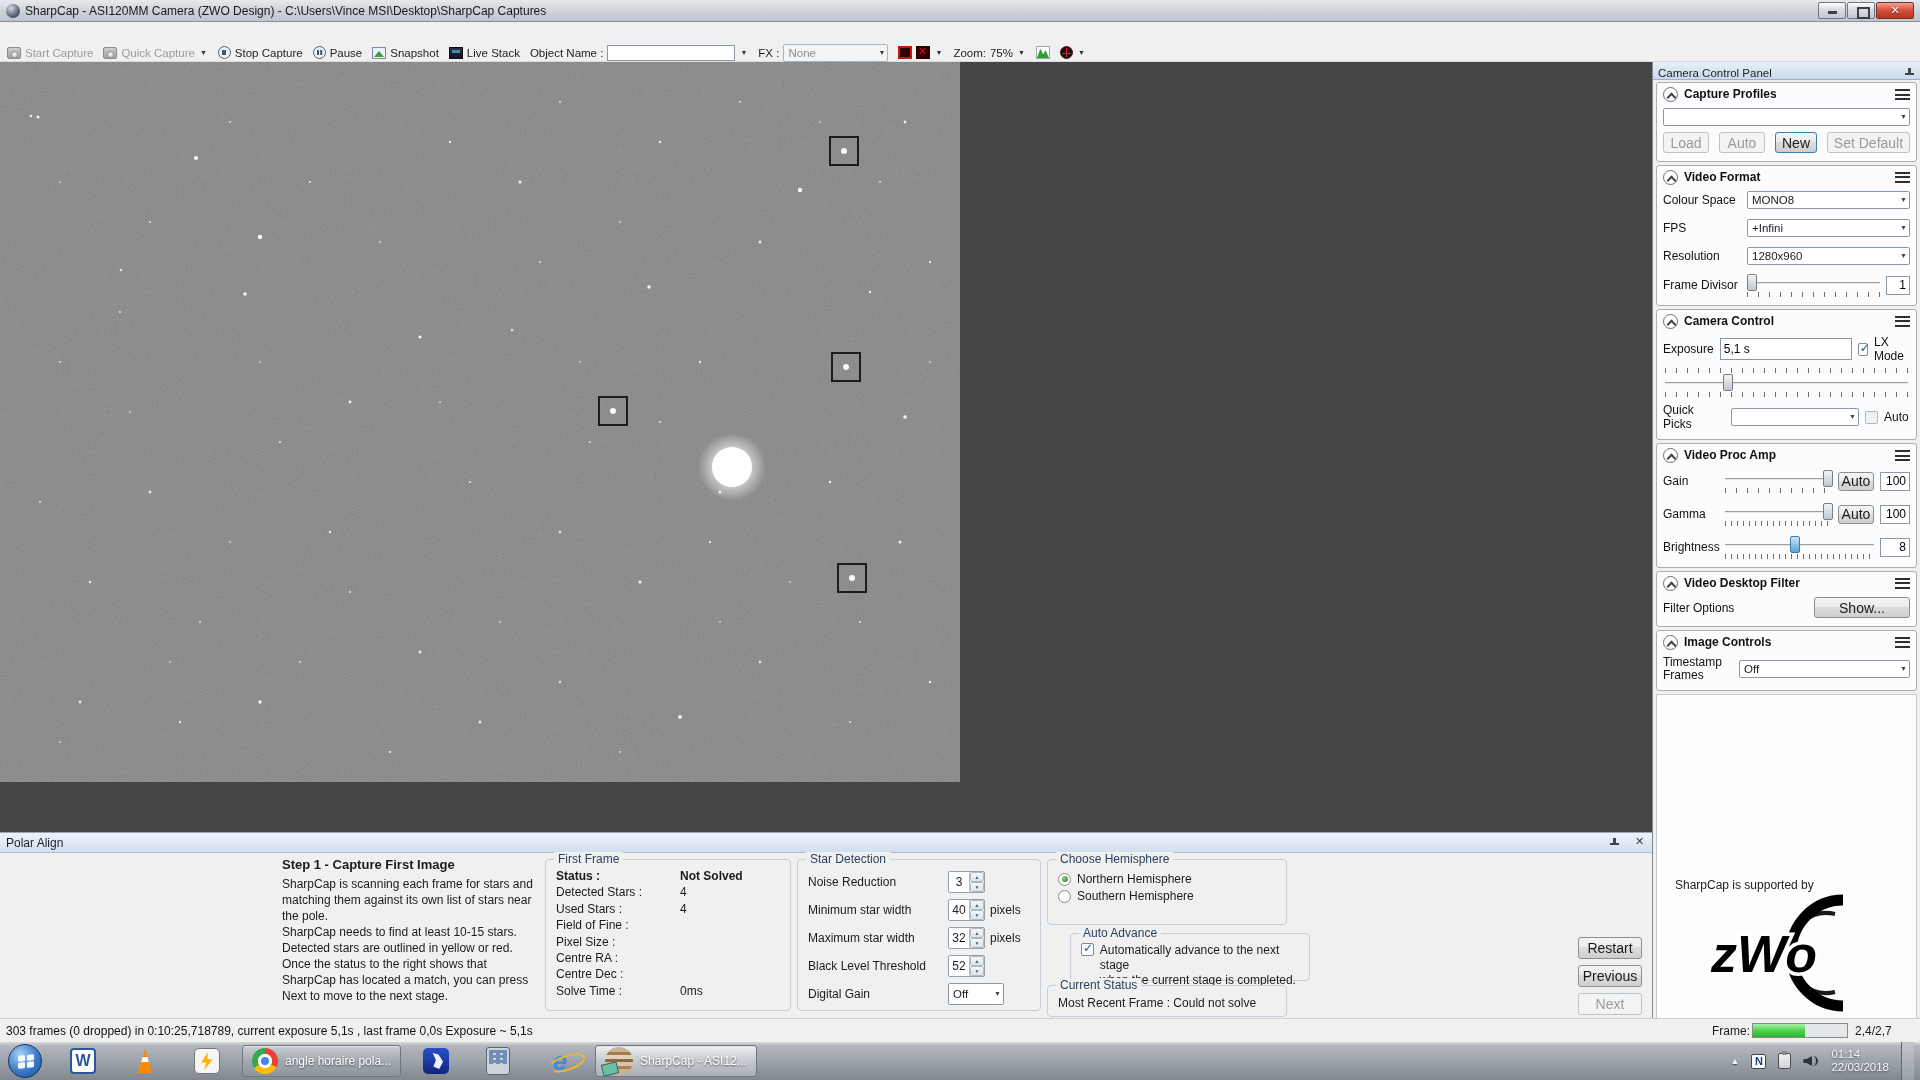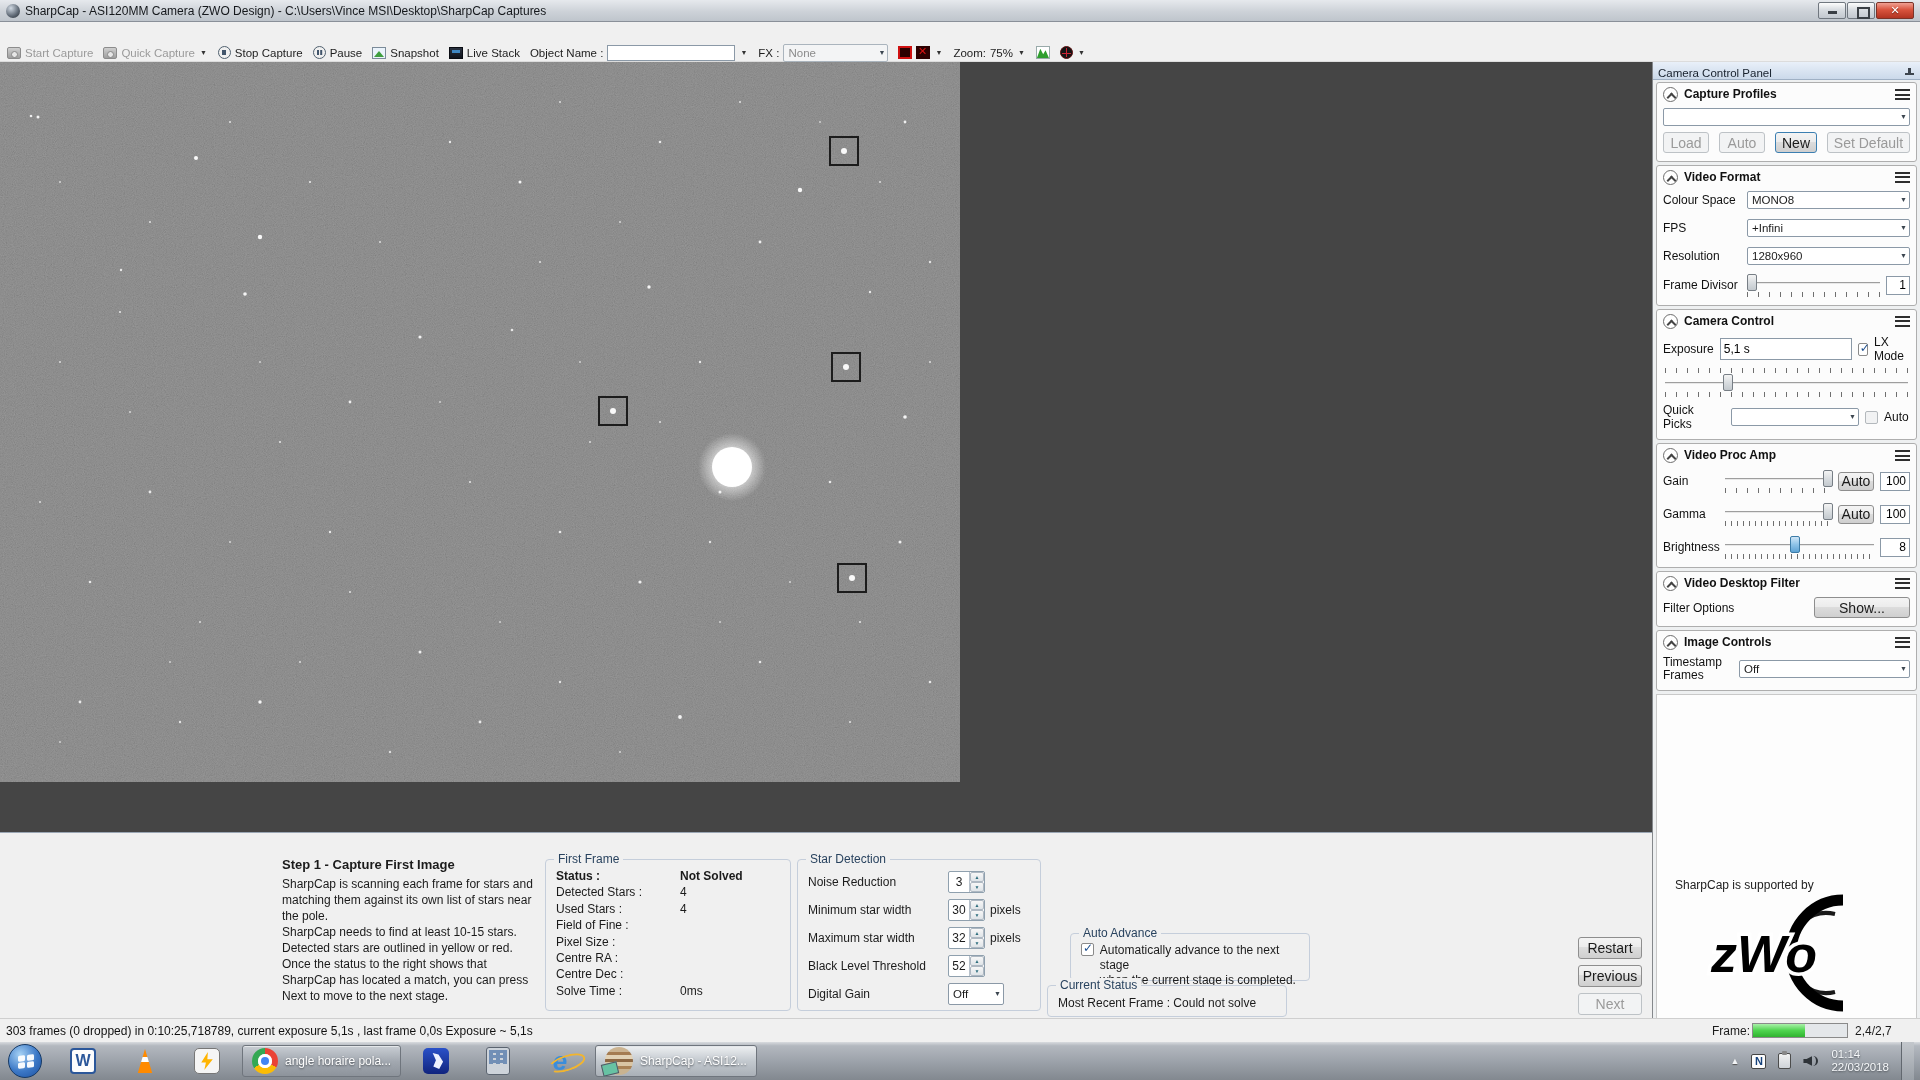--- a/index.html
+++ b/index.html
@@ -538,20 +538,25 @@
           <path d="M158 6 A 52 53 0 1 0 158 112" fill="none" stroke="#000" stroke-width="11"></path>
           <path d="M150 20 A 38 40 0 1 0 150 98" fill="none" stroke="#000" stroke-width="4" opacity="0.9"></path>
           <text x="26" y="78" font-family="Liberation Sans, sans-serif" font-size="52" font-weight="bold" font-style="italic" fill="#000" stroke="#fff" stroke-width="7" style="paint-order:stroke">zWo</text>
         </svg>
         <div><a id="zwo-link" href="#">And Other Fine Astronomy Suppliers</a></div>
       </div>
     </div>
   </div>
 
   <div id="polar">
+    <div id="polar-title">
+      <span>Polar Align</span>
+      <span class="pin"></span>
+      <span class="xicon"></span>
+    </div>
 
     <div id="step-block">
       <div id="step-title">Step 1 - Capture First Image</div>
       <div id="step-lines">
           <div class="step-line">SharpCap is scanning each frame for stars and</div>
           <div class="step-line">matching them against its own list of stars near</div>
           <div class="step-line">the pole.</div>
           <div class="step-line">SharpCap needs to find at least 10-15 stars.</div>
           <div class="step-line">Detected stars are outlined in yellow or red.</div>
           <div class="step-line">Once the status to the right shows that</div>
@@ -607,21 +612,21 @@
               <span class="spin-v">3</span>
               <span class="spin-btns">
                 <span class="sb">▲</span>
                 <span class="sb">▼</span>
               </span>
             </span>
           </div>
           <div class="sd-row">
             <span class="sd-lbl">Minimum star width</span>
             <span class="spin">
-              <span class="spin-v">30</span>
+              <span class="spin-v">40</span>
               <span class="spin-btns">
                 <span class="sb">▲</span>
                 <span class="sb">▼</span>
               </span>
             </span>
             <span style="margin-left: 5px;">pixels</span>
           </div>
           <div class="sd-row">
             <span class="sd-lbl">Maximum star width</span>
             <span class="spin">
@@ -646,20 +651,31 @@
         </div>
       <div class="sd-row">
         <span class="sd-lbl">Digital Gain</span>
         <span class="combo" style="width:56px;height:22px">
           <span>Off</span>
           <span class="dd">▼</span>
         </span>
       </div>
     </div>
 
+    <div class="gbox" style="left:1047px;top:26px;width:240px;height:66px">
+      <span class="gbox-t">Choose Hemisphere</span>
+      <div style="display:flex;align-items:center;gap:6px;padding:12px 0 0 10px">
+        <span class="radio on"></span>
+        <span>Northern Hemisphere</span>
+      </div>
+      <div style="display:flex;align-items:center;gap:6px;padding:3px 0 0 10px">
+        <span class="radio"></span>
+        <span>Southern Hemisphere</span>
+      </div>
+    </div>
 
     <div class="gbox" style="left:1070px;top:100px;width:240px;height:48px">
       <span class="gbox-t">Auto Advance</span>
       <div style="display:flex;gap:6px;padding:9px 0 0 10px">
         <span class="check on"></span>
         <span style="line-height:15px">
           <span>Automatically advance to the next stage</span><br>
           <span>when the current stage is completed.</span>
         </span>
       </div>

